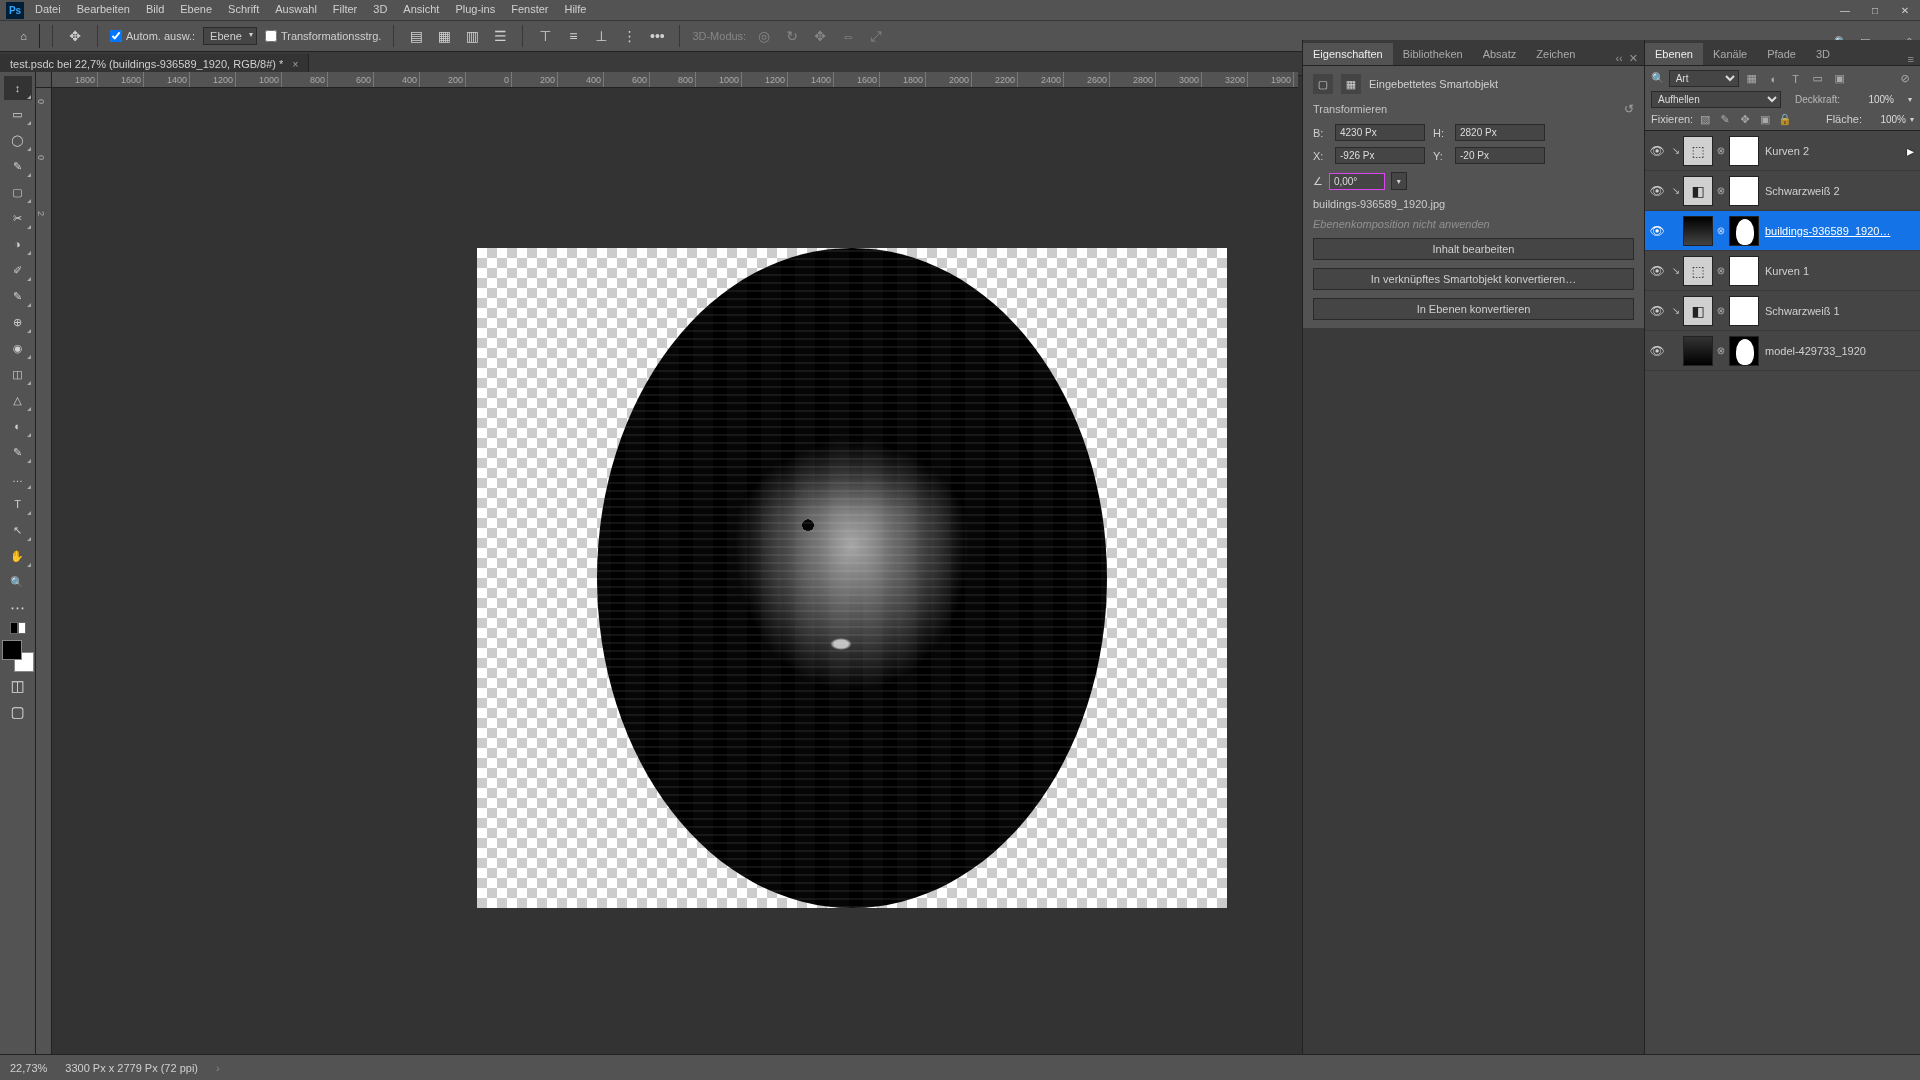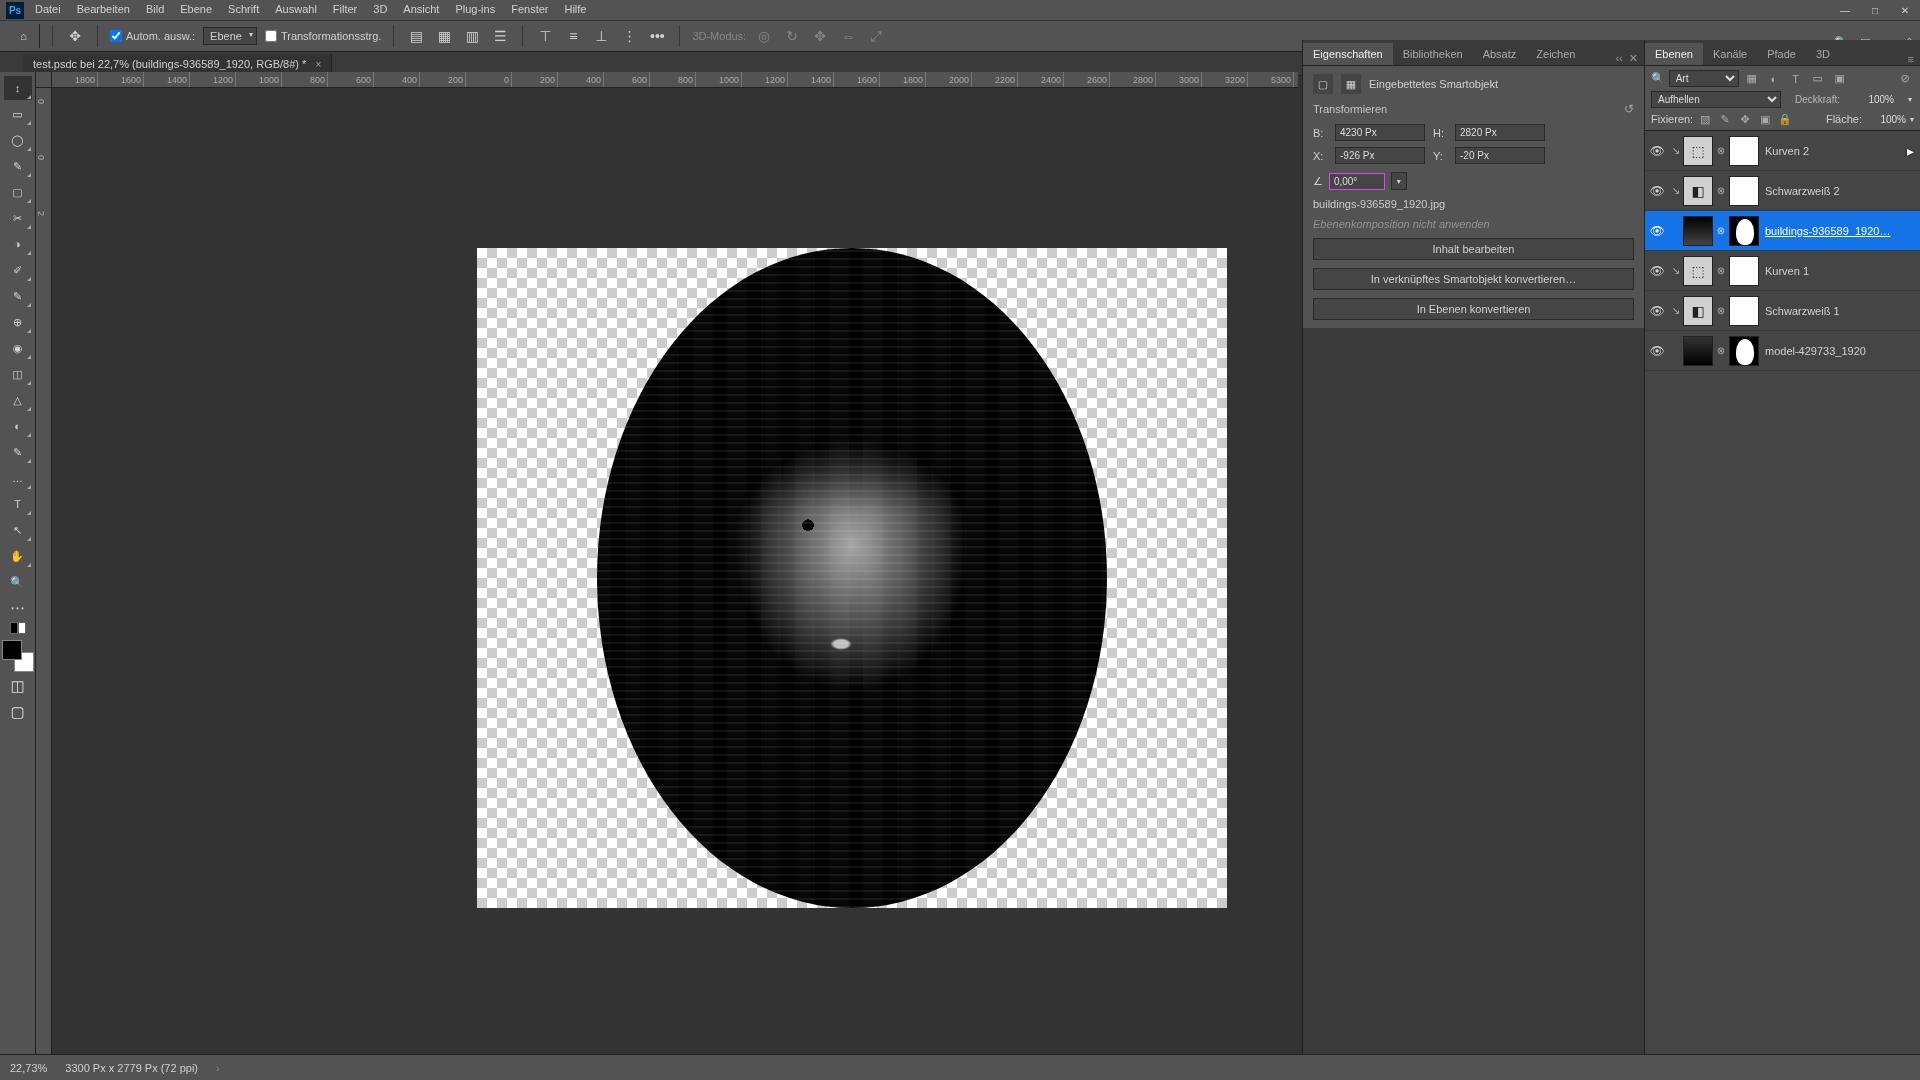--- a/index.html
+++ b/index.html
@@ -19,21 +19,21 @@
 .options-bar { height: 32px; background: #535353; border-top: 1px solid #383838; border-bottom: 1px solid #222; display: flex; align-items: center; padding: 0 8px; gap: 8px; }
 .opt-icon { width: 20px; height: 20px; display: flex; align-items: center; justify-content: center; font-size: 14px; }
 .opt-sep { width: 1px; height: 22px; background: #383838; margin: 0 4px; }
 .opt-check { display: flex; align-items: center; gap: 4px; }
 .opt-check input { width: 12px; height: 12px; }
 .opt-select { background: #454545; border: 1px solid #2a2a2a; padding: 2px 14px 2px 6px; position: relative; }
 .opt-select::after { content: "▾"; position: absolute; right: 3px; top: 2px; font-size: 8px; }
 .opt-disabled { opacity: 0.4; }
 
 
-.doc-tabs { height: 24px; background: #3a3a3a; border-bottom: 1px solid #222; display: flex; align-items: center; padding-left: 23px; }
+.doc-tabs { height: 24px; background: #3a3a3a; border-bottom: 1px solid #222; display: flex; align-items: center; }
 .home-tab { width: 32px; height: 24px; display: flex; align-items: center; justify-content: center; border-right: 1px solid #222; background:#535353}
 .doc-tab { background: #333; padding: 4px 10px; font-size: 11px; border-right: 1px solid #222; }
 .doc-tab i { font-style: normal; margin-left: 6px; font-size: 10px; opacity: .7;}
 
 
 .workarea { position: absolute; top: 72px; left: 36px; right: 622px; bottom: 26px; background: #333; }
 .ruler-h { position: absolute; top: 0; left: 16px; right: 0; height: 16px; background: #535353; border-bottom: 1px solid #222; overflow: hidden; display:flex; }
 .ruler-h span { flex: 0 0 46px; font-size: 9px; color:#aaa; text-align: right; border-right: 1px solid #777; padding-right: 2px; line-height: 16px;}
 .ruler-v { position: absolute; top: 16px; left: 0; bottom: 0; width: 16px; background: #535353; border-right: 1px solid #222; }
 .ruler-v span { display:block; height: 28px; font-size: 9px; color:#aaa; writing-mode: vertical-rl; text-align:center;}
@@ -341,21 +341,21 @@
       <span>1400</span>
       <span>1600</span>
       <span>1800</span>
       <span>2000</span>
       <span>2200</span>
       <span>2400</span>
       <span>2600</span>
       <span>2800</span>
       <span>3000</span>
       <span>3200</span>
-      <span>5300</span>
+      <span>1900</span>
       <span>3600</span>
   </div>
   <div class="ruler-v">
     <span>0</span>
       <span></span>
       <span>0</span>
       <span></span>
       <span>2</span>
   </div>
   <div class="canvas-viewport">

